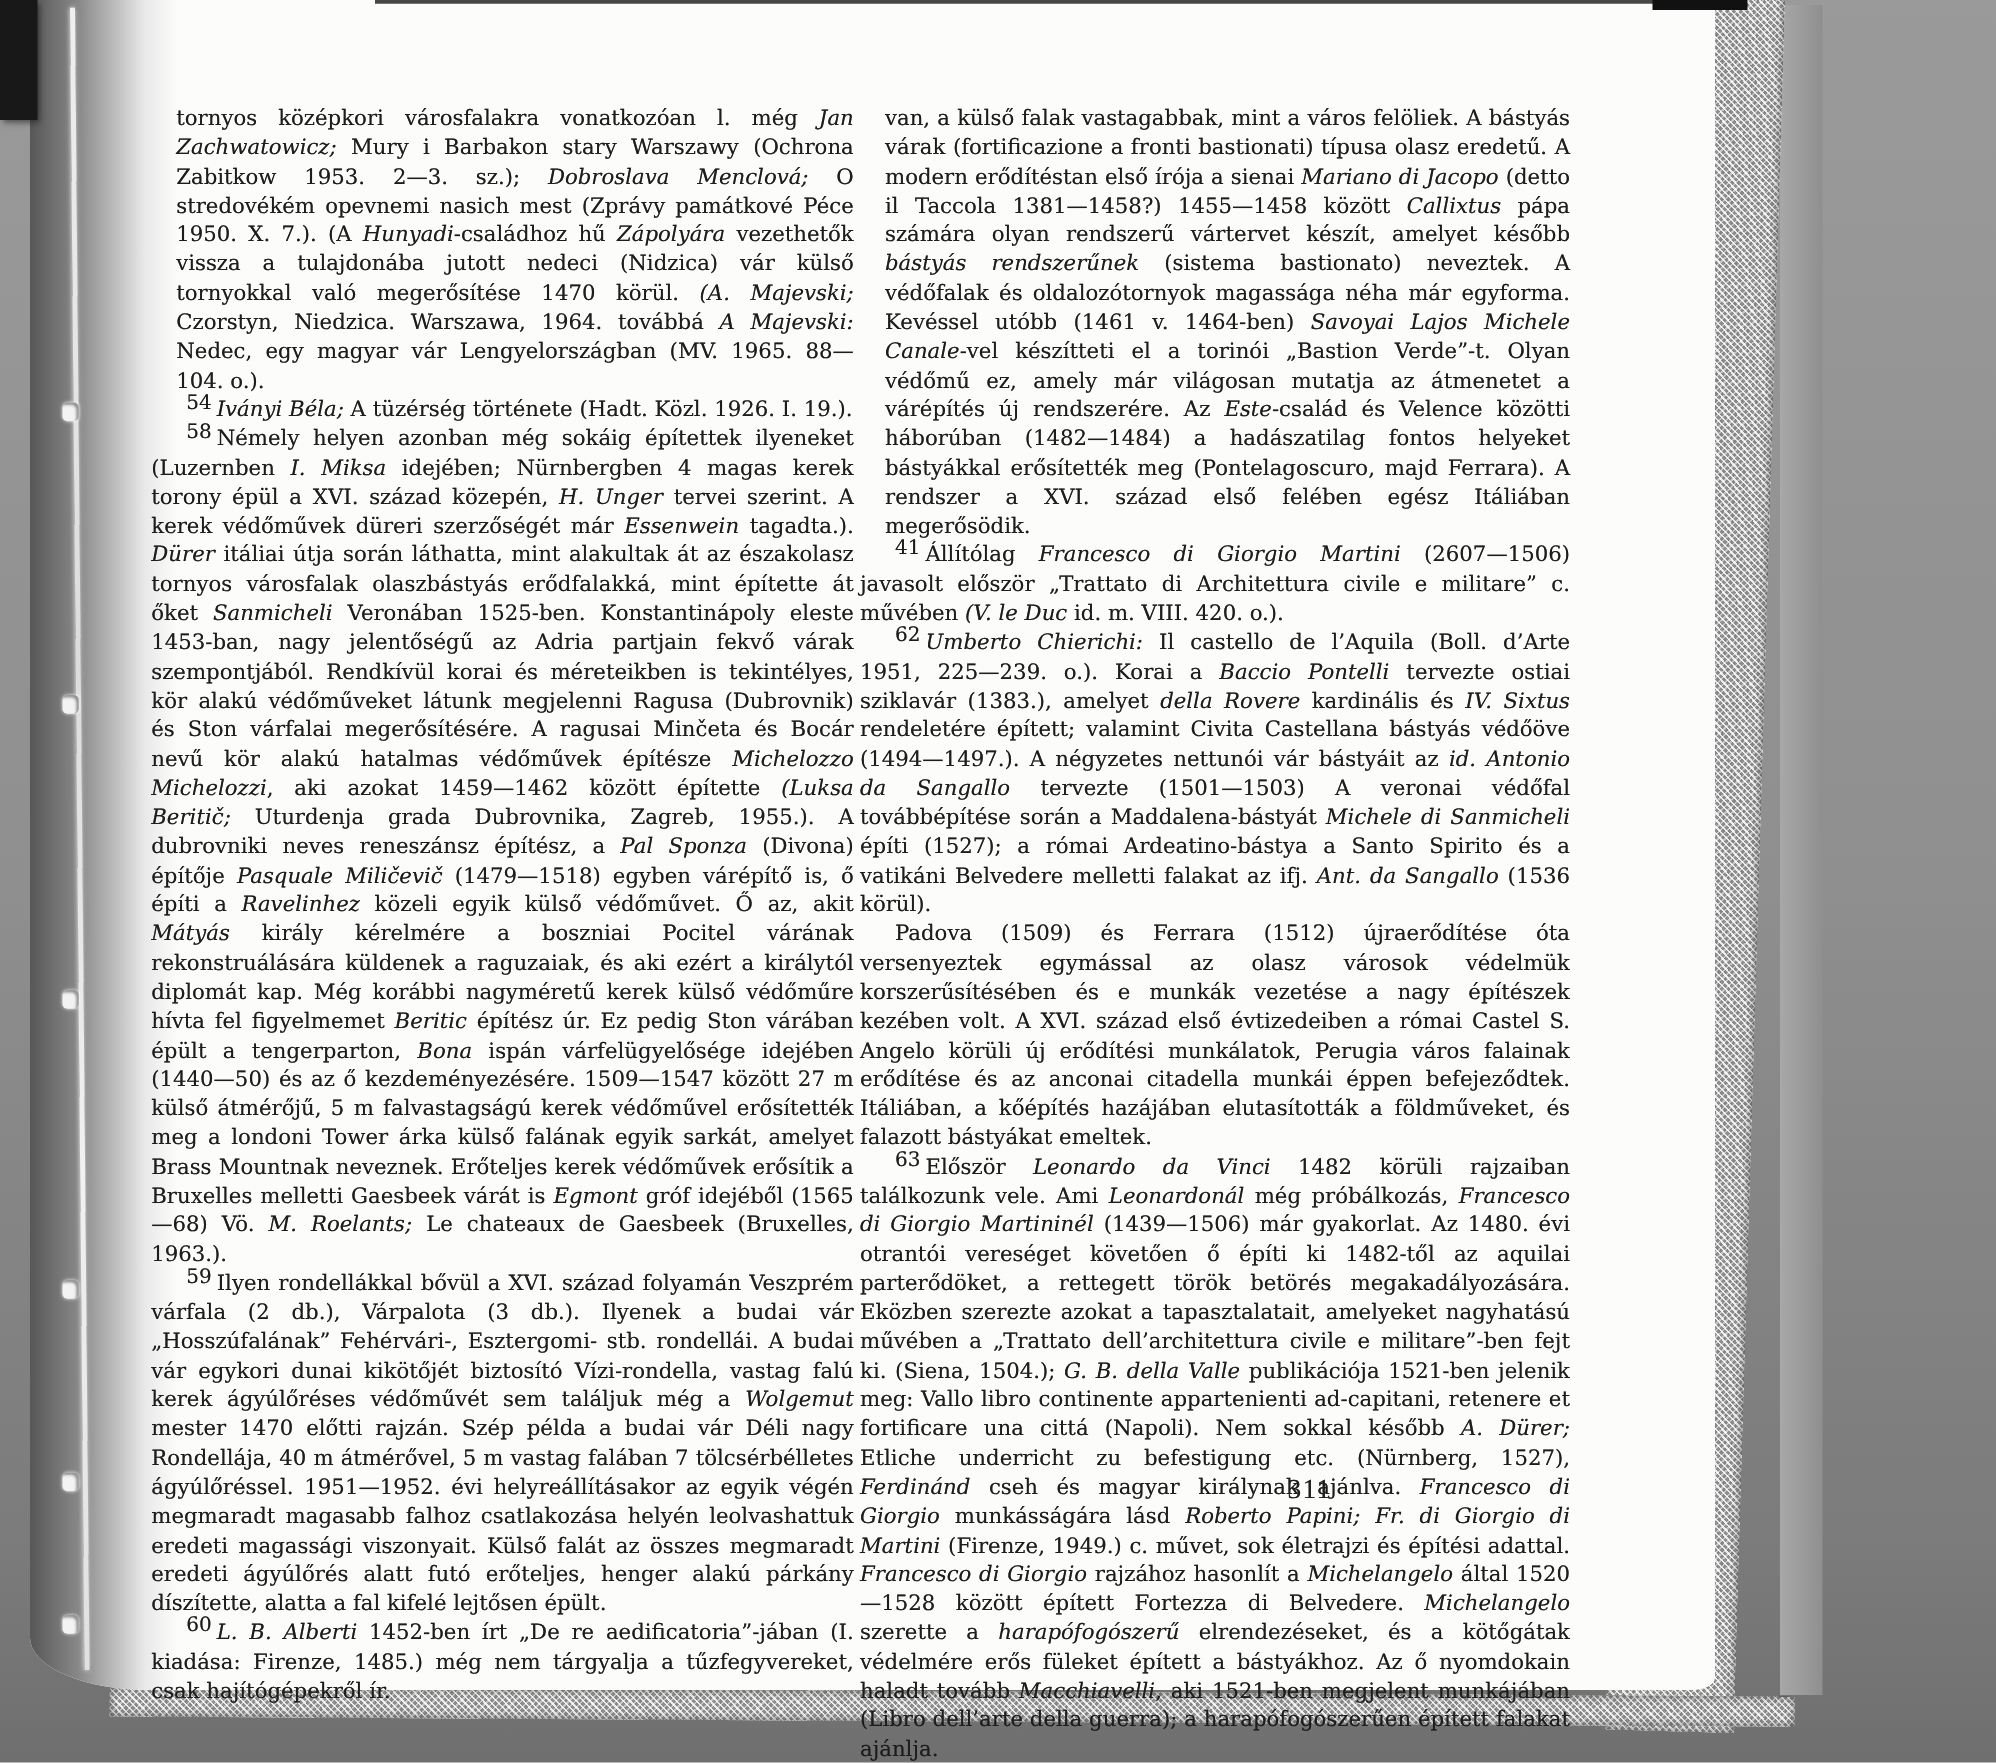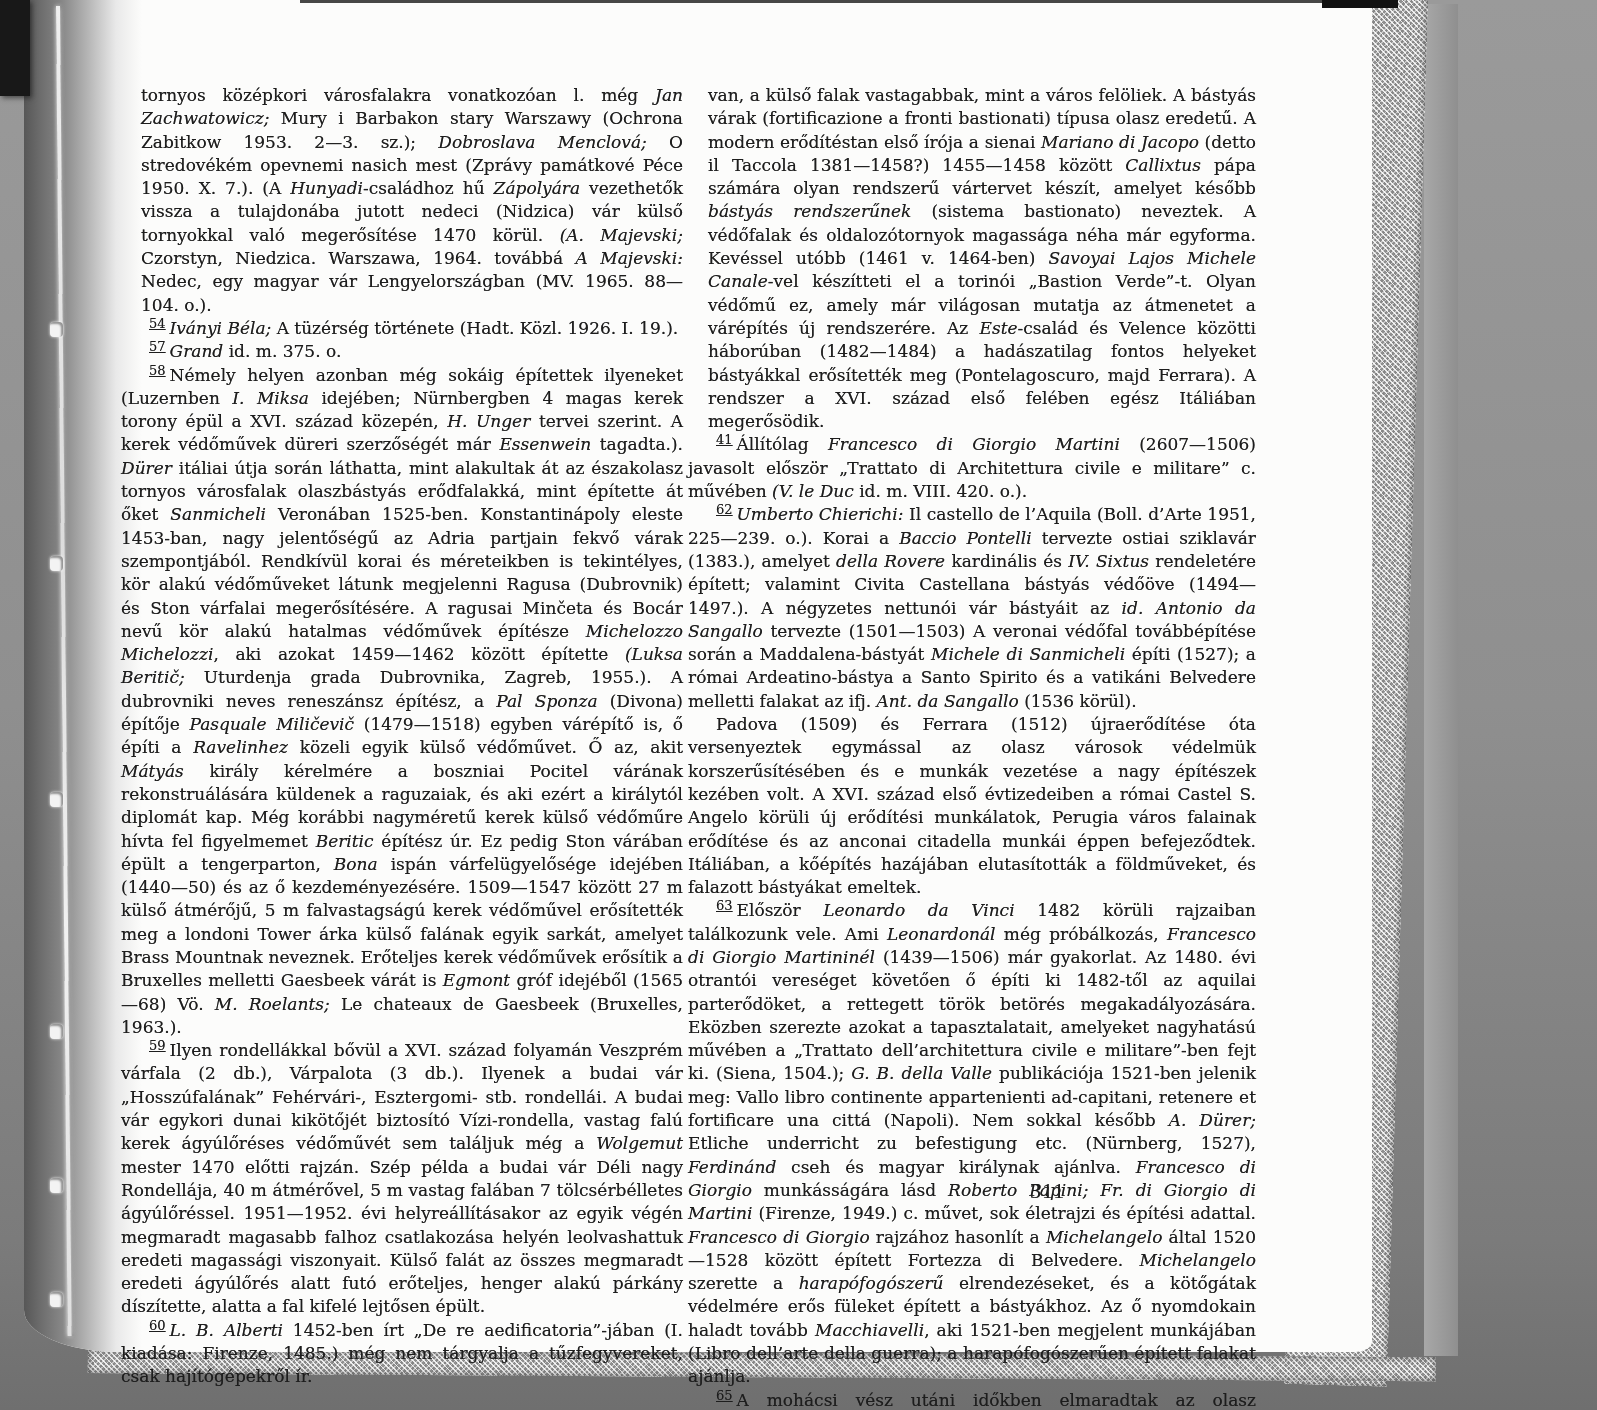--- a/index.html
+++ b/index.html
@@ -44,21 +44,21 @@
     box-shadow:2px 2px 5px rgba(20,20,20,.6);}
   .top-line{left:300px;top:0;width:1046px;height:3px;background:rgba(25,25,25,.8);}
   .top-right-line{left:1322px;top:0;width:76px;height:8px;background:#111;}
   
   .textcol{position:absolute;top:84px;color:#1d1d1d;font-size:17px;line-height:23.3px;
     text-align:justify;text-shadow:0 0 .5px rgba(30,30,30,.65);}
   .col-left{left:121px;width:562px;}
   .col-right{left:688px;width:568px;}
   .textcol p{margin:0;text-indent:28px;}
   .textcol p.no-indent{text-indent:0;margin-left:20px;}
-  sup.fn{font-size:13px;line-height:0;vertical-align:6px;margin-right:4px;font-style:normal;text-decoration:underline;}
+  sup.fn{font-size:16px;line-height:0;vertical-align:6px;margin-right:4px;font-style:normal;}
   .page-number{position:absolute;left:1030px;top:1178px;width:130px;text-align:left;
     font-size:22px;color:#1e1e1e;letter-spacing:1px;text-shadow:0 0 .5px rgba(30,30,30,.6);font-family:Liberation Serif, serif;}
 </style>
 </head>
 <body>
 
 <div class="layer cover-board"></div>
 <div class="layer cloth cloth-right"></div>
 <div class="layer cloth cloth-bottom"></div>
 <div class="layer page"></div>
@@ -72,21 +72,20 @@
     <div class="layer knot" style="left: 50px; top: 1178px;"></div>
     <div class="layer knot" style="left: 50px; top: 1292px;"></div>
   </div>
 <div class="layer black-corner"></div>
 <div class="layer top-line"></div>
 <div class="layer top-right-line"></div>
 
 <div class="textcol col-left" id="col-left">
     <p class="no-indent"><span>tornyos középkori városfalakra vonatkozóan l. még </span><i>Jan Zachwatowicz;</i><span> Mury i Barbakon stary Warszawy (Ochrona Zabitkow 1953. 2—3. sz.); </span><i>Dobroslava Menclová;</i><span> O stredovékém opevnemi nasich mest (Zprávy památkové Péce 1950. X. 7.). (A </span><i>Hunyadi</i><span>-családhoz hű </span><i>Zápolyára</i><span> vezethetők vissza a tulajdonába jutott nedeci (Nidzica) vár külső tornyokkal való megerősítése 1470 körül. </span><i>(A. Majevski;</i><span> Czorstyn, Niedzica. Warszawa, 1964. továbbá </span><i>A Majevski:</i><span> Nedec, egy magyar vár Lengyelországban (MV. 1965. 88—104. o.).</span></p>
     <p><sup class="fn">54</sup><i>Iványi Béla;</i><span> A tüzérség története (Hadt. Közl. 1926. I. 19.).</span></p>
-    <p><sup class="fn">57</sup><i>Grand</i><span> id. m. 375. o.</span></p>
     <p><sup class="fn">58</sup><span>Némely helyen azonban még sokáig építettek ilyeneket (Luzernben </span><i>I. Miksa</i><span> idejében; Nürnbergben 4 magas kerek torony épül a XVI. század közepén, </span><i>H. Unger</i><span> tervei szerint. A kerek védőművek düreri szerzőségét már </span><i>Essenwein</i><span> tagadta.). </span><i>Dürer</i><span> itáliai útja során láthatta, mint alakultak át az északolasz tornyos városfalak olaszbástyás erődfalakká, mint építette át őket </span><i>Sanmicheli</i><span> Veronában 1525-ben. Konstantinápoly eleste 1453-ban, nagy jelentőségű az Adria partjain fekvő várak szempontjából. Rendkívül korai és méreteikben is tekintélyes, kör alakú védőműveket látunk megjelenni Ragusa (Dubrovnik) és Ston várfalai megerősítésére. A ragusai Minčeta és Bocár nevű kör alakú hatalmas védőművek építésze </span><i>Michelozzo Michelozzi</i><span>, aki azokat 1459—1462 között építette </span><i>(Luksa Beritič;</i><span> Uturdenja grada Dubrovnika, Zagreb, 1955.). A dubrovniki neves reneszánsz építész, a </span><i>Pal Sponza</i><span> (Divona) építője </span><i>Pasquale Miličevič</i><span> (1479—1518) egyben várépítő is, ő építi a </span><i>Ravelinhez</i><span> közeli egyik külső védőművet. Ő az, akit </span><i>Mátyás</i><span> király kérelmére a boszniai Pocitel várának rekonstruálására küldenek a raguzaiak, és aki ezért a királytól diplomát kap. Még korábbi nagyméretű kerek külső védőműre hívta fel figyelmemet </span><i>Beritic</i><span> építész úr. Ez pedig Ston várában épült a tengerparton, </span><i>Bona</i><span> ispán várfelügyelősége idejében (1440—50) és az ő kezdeményezésére. 1509—1547 között 27 m külső átmérőjű, 5 m falvastagságú kerek védőművel erősítették meg a londoni Tower árka külső falának egyik sarkát, amelyet Brass Mountnak neveznek. Erőteljes kerek védőművek erősítik a Bruxelles melletti Gaesbeek várát is </span><i>Egmont</i><span> gróf idejéből (1565—68) Vö. </span><i>M. Roelants;</i><span> Le chateaux de Gaesbeek (Bruxelles, 1963.).</span></p>
     <p><sup class="fn">59</sup><span>Ilyen rondellákkal bővül a XVI. század folyamán Veszprém várfala (2 db.), Várpalota (3 db.). Ilyenek a budai vár „Hosszúfalának” Fehérvári-, Esztergomi- stb. rondellái. A budai vár egykori dunai kikötőjét biztosító Vízi-rondella, vastag falú kerek ágyúlőréses védőművét sem találjuk még a </span><i>Wolgemut</i><span> mester 1470 előtti rajzán. Szép példa a budai vár Déli nagy Rondellája, 40 m átmérővel, 5 m vastag falában 7 tölcsérbélletes ágyúlőréssel. 1951—1952. évi helyreállításakor az egyik végén megmaradt magasabb falhoz csatlakozása helyén leolvashattuk eredeti magassági viszonyait. Külső falát az összes megmaradt eredeti ágyúlőrés alatt futó erőteljes, henger alakú párkány díszítette, alatta a fal kifelé lejtősen épült.</span></p>
     <p><sup class="fn">60</sup><i>L. B. Alberti</i><span> 1452-ben írt „De re aedificatoria”-jában (I. kiadása: Firenze, 1485.) még nem tárgyalja a tűzfegyvereket, csak hajítógépekről ír. </span></p>
   </div>
 <div class="textcol col-right" id="col-right">
     <p class="no-indent"><span>van, a külső falak vastagabbak, mint a város felöliek. A bástyás várak (fortificazione a fronti bastionati) típusa olasz eredetű. A modern erődítéstan első írója a sienai </span><i>Mariano di Jacopo</i><span> (detto il Taccola 1381—1458?) 1455—1458 között </span><i>Callixtus</i><span> pápa számára olyan rendszerű vártervet készít, amelyet később </span><i>bástyás rendszerűnek</i><span> (sistema bastionato) neveztek. A védőfalak és oldalozótornyok magassága néha már egyforma. Kevéssel utóbb (1461 v. 1464-ben) </span><i>Savoyai Lajos Michele Canale</i><span>-vel készítteti el a torinói „Bastion Verde”-t. Olyan védőmű ez, amely már világosan mutatja az átmenetet a várépítés új rendszerére. Az </span><i>Este</i><span>-család és Velence közötti háborúban (1482—1484) a hadászatilag fontos helyeket bástyákkal erősítették meg (Pontelagoscuro, majd Ferrara). A rendszer a XVI. század első felében egész Itáliában megerősödik.</span></p>
     <p><sup class="fn">41</sup><span>Állítólag </span><i>Francesco di Giorgio Martini</i><span> (2607—1506) javasolt először „Trattato di Architettura civile e militare” c. művében </span><i>(V. le Duc</i><span> id. m. VIII. 420. o.).</span></p>
     <p><sup class="fn">62</sup><i>Umberto Chierichi:</i><span> Il castello de l’Aquila (Boll. d’Arte 1951, 225—239. o.). Korai a </span><i>Baccio Pontelli</i><span> tervezte ostiai sziklavár (1383.), amelyet </span><i>della Rovere</i><span> kardinális és </span><i>IV. Sixtus</i><span> rendeletére épített; valamint Civita Castellana bástyás védőöve (1494—1497.). A négyzetes nettunói vár bástyáit az </span><i>id. Antonio da Sangallo</i><span> tervezte (1501—1503) A veronai védőfal továbbépítése során a Maddalena-bástyát </span><i>Michele di Sanmicheli</i><span> építi (1527); a római Ardeatino-bástya a Santo Spirito és a vatikáni Belvedere melletti falakat az ifj. </span><i>Ant. da Sangallo</i><span> (1536 körül).</span></p>
     <p><span>Padova (1509) és Ferrara (1512) újraerődítése óta versenyeztek egymással az olasz városok védelmük korszerűsítésében és e munkák vezetése a nagy építészek kezében volt. A XVI. század első évtizedeiben a római Castel S. Angelo körüli új erődítési munkálatok, Perugia város falainak erődítése és az anconai citadella munkái éppen befejeződtek. Itáliában, a kőépítés hazájában elutasították a földműveket, és falazott bástyákat emeltek.</span></p>
     <p><sup class="fn">63</sup><span>Először </span><i>Leonardo da Vinci</i><span> 1482 körüli rajzaiban találkozunk vele. Ami </span><i>Leonardonál</i><span> még próbálkozás, </span><i>Francesco di Giorgio Martininél</i><span> (1439—1506) már gyakorlat. Az 1480. évi otrantói vereséget követően ő építi ki 1482-től az aquilai parterődöket, a rettegett török betörés megakadályozására. Eközben szerezte azokat a tapasztalatait, amelyeket nagyhatású művében a „Trattato dell’architettura civile e militare”-ben fejt ki. (Siena, 1504.); </span><i>G. B. della Valle</i><span> publikációja 1521-ben jelenik meg: Vallo libro continente appartenienti ad-capitani, retenere et fortificare una cittá (Napoli). Nem sokkal később </span><i>A. Dürer;</i><span> Etliche underricht zu befestigung etc. (Nürnberg, 1527), </span><i>Ferdinánd</i><span> cseh és magyar királynak ajánlva. </span><i>Francesco di Giorgio</i><span> munkásságára lásd </span><i>Roberto Papini; Fr. di Giorgio di Martini</i><span> (Firenze, 1949.) c. művet, sok életrajzi és építési adattal. </span><i>Francesco di Giorgio</i><span> rajzához hasonlít a </span><i>Michelangelo</i><span> által 1520—1528 között épített Fortezza di Belvedere. </span><i>Michelangelo</i><span> szerette a </span><i>harapófogószerű</i><span> elrendezéseket, és a kötőgátak védelmére erős füleket épített a bástyákhoz. Az ő nyomdokain haladt tovább </span><i>Macchiavelli</i><span>, aki 1521-ben megjelent munkájában (Libro dell’arte della guerra); a harapófogószerűen épített falakat ajánlja.</span></p>

